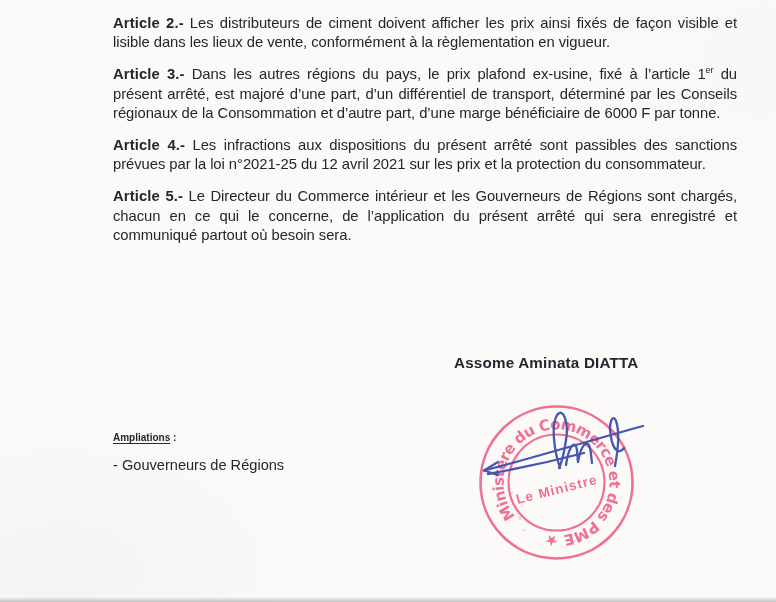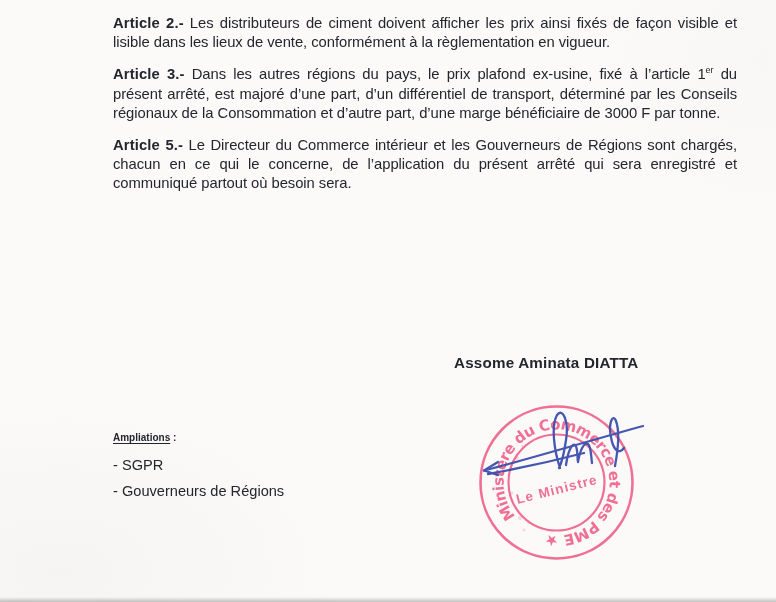--- a/index.html
+++ b/index.html
@@ -41,30 +41,30 @@
     background:linear-gradient(to bottom, rgba(110,110,110,0), rgba(100,100,100,0.38));
   }
 </style>
 </head>
 <body>
 
 <div class="page">
 
   <div class="articles" id="articles">
       <p class="article"><b>Article 2.-</b><span> Les distributeurs de ciment doivent afficher les prix ainsi fixés de façon visible et lisible dans les lieux de vente, conformément à la règlementation en vigueur.</span></p>
-      <p class="article"><b>Article 3.-</b><span> Dans les autres régions du pays, le prix plafond ex-usine, fixé à l’article 1</span><sup>er</sup><span> du présent arrêté, est majoré d’une part, d’un différentiel de transport, déterminé par les Conseils régionaux de la Consommation et d’autre part, d’une marge bénéficiaire de 3000 F par tonne.</span></p>
+      <p class="article"><b>Article 3.-</b><span> Dans les autres régions du pays, le prix plafond ex-usine, fixé à l’article 1</span><sup>er</sup><span> du présent arrêté, est majoré d’une part, d’un différentiel de transport, déterminé par les Conseils régionaux de la Consommation et d’autre part, d’une marge bénéficiaire de 6000 F par tonne.</span></p>
+      <p class="article"><b>Article 4.-</b><span> Les infractions aux dispositions du présent arrêté sont passibles des sanctions prévues par la loi n°2021-25 du 12 avril 2021 sur les prix et la protection du consommateur.</span></p>
       <p class="article"><b>Article 5.-</b><span> Le Directeur du Commerce intérieur et les Gouverneurs de Régions sont chargés, chacun en ce qui le concerne, de l’application du présent arrêté qui sera enregistré et communiqué partout où besoin sera.</span></p>
     </div>
 
   <div class="signatory">Assome Aminata DIATTA</div>
 
   <div class="ampliations">
     <div class="amp-heading"><span class="amp-underline">Ampliations</span><span> :</span></div>
     <div id="amp-list">
-        <div class="amp-item">- SGPR</div>
         <div class="amp-item">- Gouverneurs de Régions</div>
       </div>
   </div>
 
   <svg class="stamp-svg" width="225" height="182" viewBox="0 0 225 182" aria-hidden="true">
 
     <g opacity="0.87">
       <circle cx="94.5" cy="84.5" r="76" fill="none" stroke="var(--stamp-color)" stroke-width="2.6"></circle>
       <circle cx="94.5" cy="84.5" r="48" fill="none" stroke="var(--stamp-color)" stroke-width="2.2"></circle>
       <defs>

